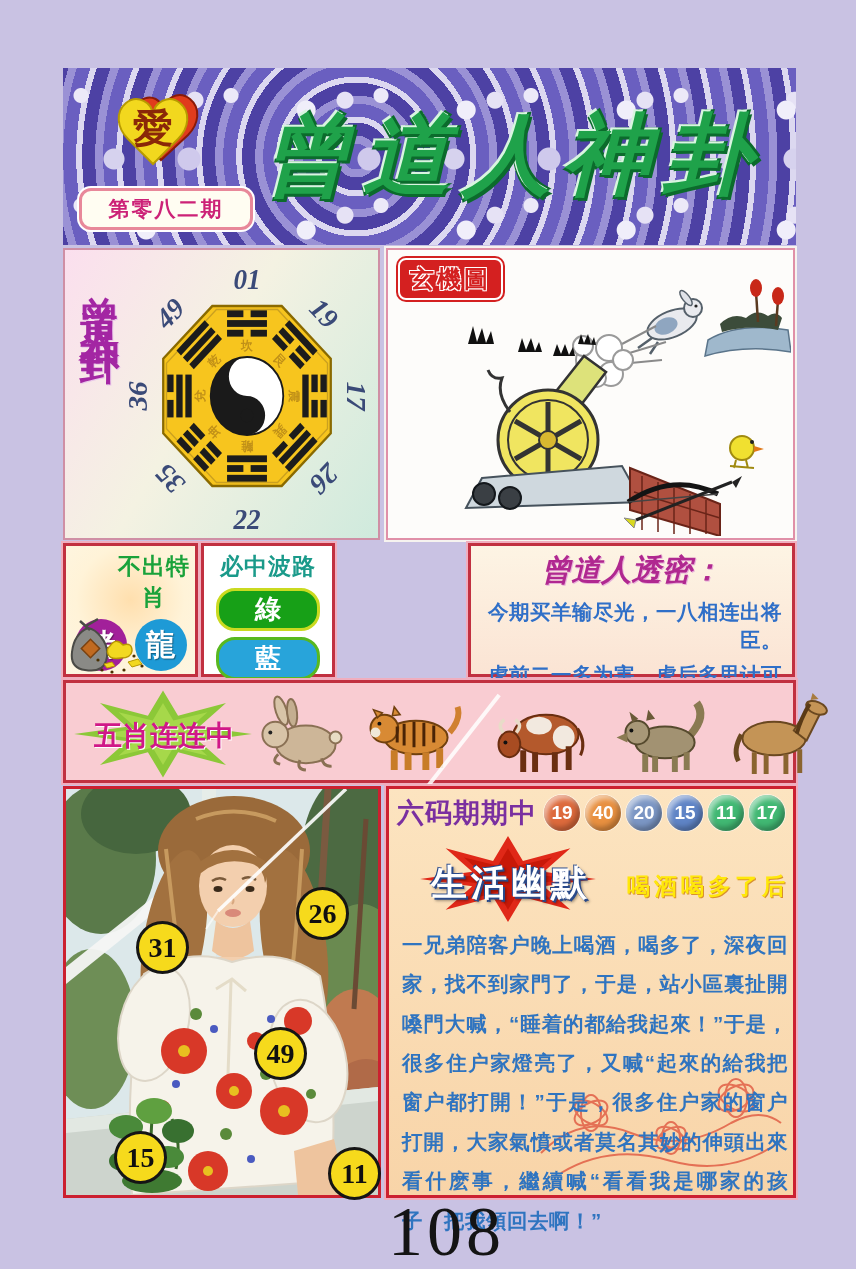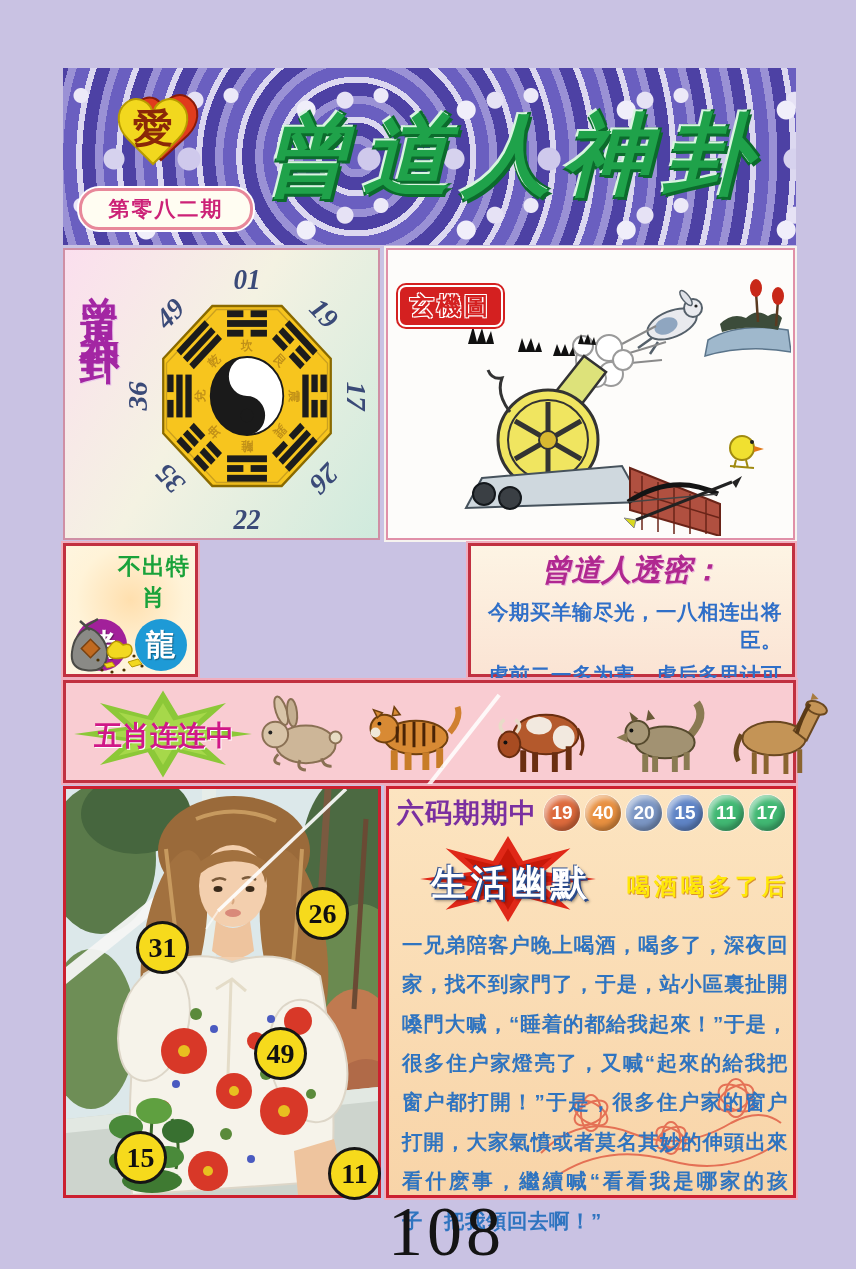--- a/index.html
+++ b/index.html
@@ -15,21 +15,21 @@
       radial-gradient(circle at 30% 70%, #d6d2ee 0 10px, rgba(0,0,0,0) 11px),
       radial-gradient(circle at 52% 35%, #f0eefa 0 9px, rgba(0,0,0,0) 10px),
       radial-gradient(circle at 70% 65%, #cfc9ec 0 11px, rgba(0,0,0,0) 12px),
       radial-gradient(circle at 88% 28%, #e6e2f5 0 8px, rgba(0,0,0,0) 9px),
       repeating-radial-gradient(circle at 40% 50%, #6a5fc0 0 13px, #9a91d5 13px 21px, #4d41a4 21px 34px, #dcd8f0 34px 40px);
     background-size:150px 110px,170px 130px,160px 120px,180px 140px,150px 115px,100% 100%;}
   #main-title{position:absolute;left:200px;top:28px;width:530px;white-space:nowrap;
     font-family:"DejaVu Serif","Liberation Serif",serif;font-weight:bold;font-style:italic;
     font-size:88px;letter-spacing:12px;color:#1fa24a;
     text-shadow:3px 3px 0 #0b6b2c,-2px -2px 0 #d9f5e0,2px -2px 0 #0b6b2c,-2px 2px 0 #0b6b2c;}
-  #issue-badge{position:absolute;left:16px;top:120px;width:168px;height:36px;border-radius:20px;
+  #issue-badge{position:absolute;left:16px;top:120px;width:168px;height:36px;border-radius:12px;
     background:#fffdf2;border:3px solid #e8889a;color:#cc2277;font-weight:bold;font-size:21px;
     display:flex;align-items:center;justify-content:center;letter-spacing:2px;
     box-shadow:0 0 0 2px #fff;}
   #heart-logo{position:absolute;left:32px;top:12px;width:120px;height:110px;}
   #heart-logo text{font-family:"DejaVu Serif",serif;font-weight:bold;}
 
   
   #bagua-panel{left:63px;top:248px;width:317px;height:292px;border:2px solid #cf8fa5;
     background:linear-gradient(120deg,#fbdfee 0%,#f4f2e2 45%,#cfeadd 100%);}
   #bagua-side-title{position:absolute;left:8px;top:14px;height:268px;
@@ -40,21 +40,21 @@
   .bagua-num{font-family:"Liberation Serif",serif;font-style:italic;font-weight:bold;
     font-size:30px;fill:#3a4a78;}
   .trigram-char{font-size:13px;fill:#c09018;font-weight:bold;}
 
   
   #mystic-panel{left:386px;top:248px;width:409px;height:292px;background:#fdfcfa;
     border:2px solid #e090a8;box-shadow:0 0 0 2px #f6f3ef;}
   #mystic-badge{position:absolute;left:10px;top:8px;padding:3px 10px;background:#d42020;
     border:2px solid #ffffff;border-radius:8px;box-shadow:0 0 0 2px #d42020;
     color:#d42020;font-weight:bold;font-size:24px;letter-spacing:3px;
-    text-shadow:-1px -1px 0 #fff,1px -1px 0 #fff,-1px 1px 0 #fff,1px 1px 0 #fff;margin-top:27px;}
+    text-shadow:-1px -1px 0 #fff,1px -1px 0 #fff,-1px 1px 0 #fff,1px 1px 0 #fff;}
   #cartoon-svg{position:absolute;left:2px;top:2px;width:401px;height:284px;}
 
   
   .r3{top:543px;height:134px;border:3px solid #c13040;box-shadow:0 0 0 2px #f0aebe;}
   #special-panel{left:63px;width:135px;
     background:radial-gradient(circle at 50% 42%,#ffdfae 0%,#fff3d8 55%,#fdf6e2 100%);}
   .small-title{margin-top:5px;text-align:center;font-weight:bold;font-size:23px;letter-spacing:1px;}
   #special-title{color:#19a23a;padding-left:47px;}
   .zodiac-row{display:flex;justify-content:center;gap:8px;margin-top:6px;}
   .zodiac-circle{width:52px;height:52px;border-radius:50%;display:flex;align-items:center;
@@ -328,20 +328,25 @@
         <circle cx="34" cy="56" r="1.6"></circle>
           <circle cx="44" cy="58" r="1.6"></circle>
           <circle cx="56" cy="56" r="1.6"></circle>
         <circle cx="66" cy="42" r="1.6"></circle>
           <circle cx="30" cy="46" r="1.6"></circle>
           <circle cx="74" cy="52" r="1.6"></circle>
       </g>
     </svg>
   </div>
 
+  <div class="panel r3" id="wave-panel">
+    <div class="small-title" id="wave-title">必中波路</div>
+    <div class="pill pill-green">綠</div>
+    <div class="pill pill-blue">藍</div>
+  </div>
 
 
   <div class="panel r3" id="secret-panel">
     <div id="secret-title">曾道人透密：</div>
     <div class="secret-line">今期买羊输尽光，一八相连出将臣。</div>
     <div class="secret-line">虎前二一多为害，虎后多思计可施。</div>
   </div>
 
   <div class="panel" id="five-panel">
     <svg id="five-star" viewBox="0 0 180 90">

